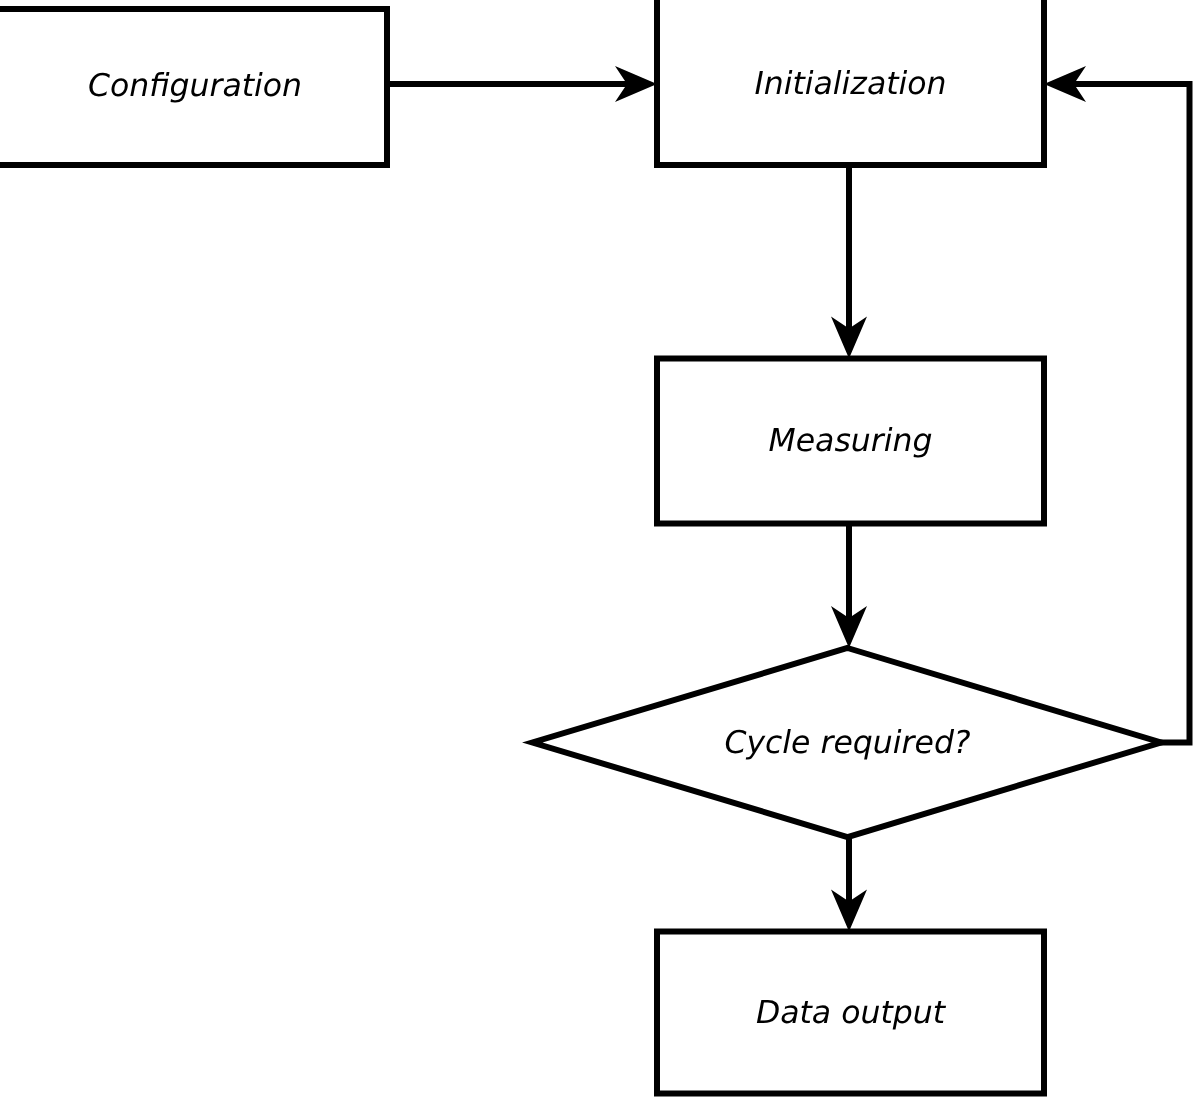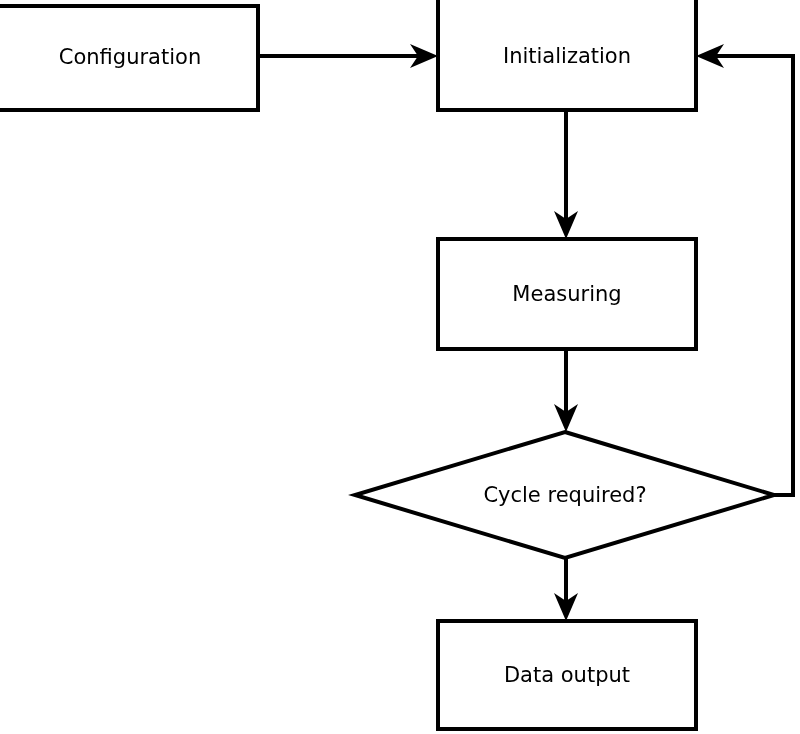--- a/index.html
+++ b/index.html
@@ -11,20 +11,21 @@
     width: 800px;
     height: 734px;
     overflow: hidden;
     font-family: "DejaVu Sans", sans-serif;
   }
   #flowchart-root {
     position: relative;
     width: 800px;
     height: 734px;
     background: #ffffff;
+    font-style: italic;
   }
   svg.diagram {
     display: block;
     width: 800px;
     height: 734px;
   }
   .node-shape {
     fill: #ffffff;
     stroke: #000000;
     stroke-width: 4;

